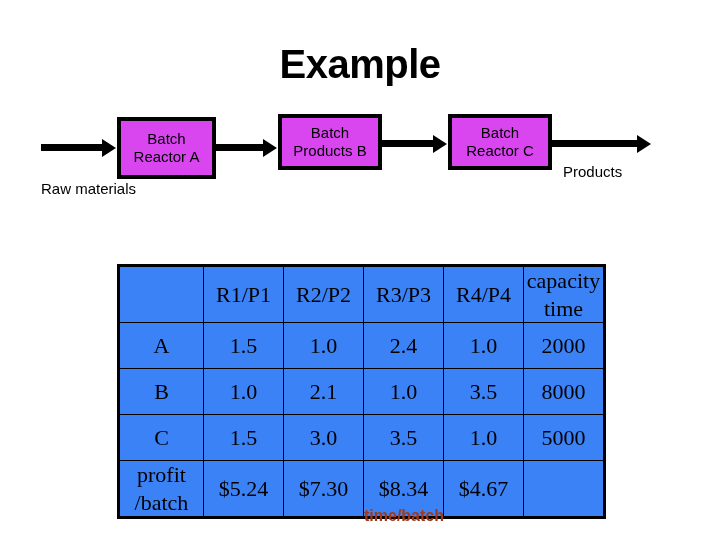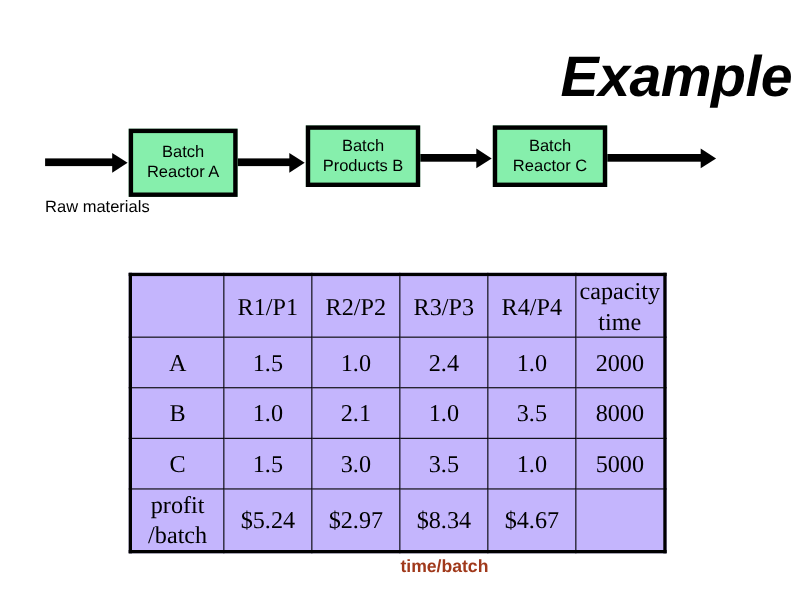--- a/index.html
+++ b/index.html
@@ -15,43 +15,42 @@
     font-family: "Liberation Sans", sans-serif;
     color: #000000;
   }
 
   
   #page-title {
     position: absolute;
     left: 0;
     top: 44px;
     width: 720px;
-    text-align: right;
-    font-family: "Liberation Sans", sans-serif;
-    font-size: 52px;
+    text-align: center;
+    font-family: "Liberation Sans", sans-serif;
+    font-size: 40px;
     font-weight: bold;
     letter-spacing: -0.5px;
     line-height: 1;
     color: #000000;
-    font-style: italic;
   }
 
   
   #flow-diagram {
     position: absolute;
     left: 0;
     top: 0;
     width: 720px;
     height: 230px;
   }
 
   .reactor-box {
     position: absolute;
     border: 4px solid #000000;
-    background: #86efac;
+    background: #d946ef;
     box-sizing: border-box;
     display: flex;
     flex-direction: column;
     align-items: center;
     justify-content: center;
     font-family: "Liberation Sans", sans-serif;
     font-size: 15px;
     line-height: 1.18;
     color: #000000;
     z-index: 3;
@@ -91,25 +90,25 @@
     color: #000000;
     white-space: nowrap;
   }
   #raw-materials-label { left: 22px;  top: 180px; margin-left: 19px; }
   #products-label      { left: 563px; top: 163px; }
 
   
   #data-table {
     position: absolute;
     left: 117px;
-    top: 248px;
+    top: 264px;
     width: 486px;
     border-collapse: collapse;
     border: 3px solid #000000;
-    background: #c4b5fd;
+    background: #3b82f6;
     table-layout: fixed;
   }
   #data-table td, #data-table th {
     border: 1px solid #000000;
     text-align: center;
     vertical-align: middle;
     font-family: "Liberation Serif", serif;
     font-size: 22px;
     font-weight: normal;
     color: #000000;
@@ -173,20 +172,21 @@
   <div class="reactor-box" id="reactor-box-c">
     <span>Batch</span>
     <span>Reactor C</span>
   </div>
 
   <div class="flow-label" id="raw-materials-label">
     <div>Raw materials</div>
   </div>
 
   <div class="flow-label" id="products-label">
+    <div>Products</div>
   </div>
 </div>
 
 <table id="data-table">
   <colgroup>
     <col class="c0">
       <col class="c1">
       <col class="c2">
       <col class="c3">
       <col class="c4">
@@ -231,21 +231,21 @@
       <td>1.0</td>
       <td>5000</td>
     </tr>
 
     <tr class="profit-row">
       <td class="accent-cell">
         <div>profit</div>
         <div>/batch</div>
       </td>
       <td>$5.24</td>
-      <td>$2.97</td>
+      <td>$7.30</td>
       <td>$8.34</td>
       <td>$4.67</td>
       <td></td>
     </tr>
   </tbody>
 </table>
 
 <div id="time-per-batch-label">time/batch</div>
 
 </body></html>

